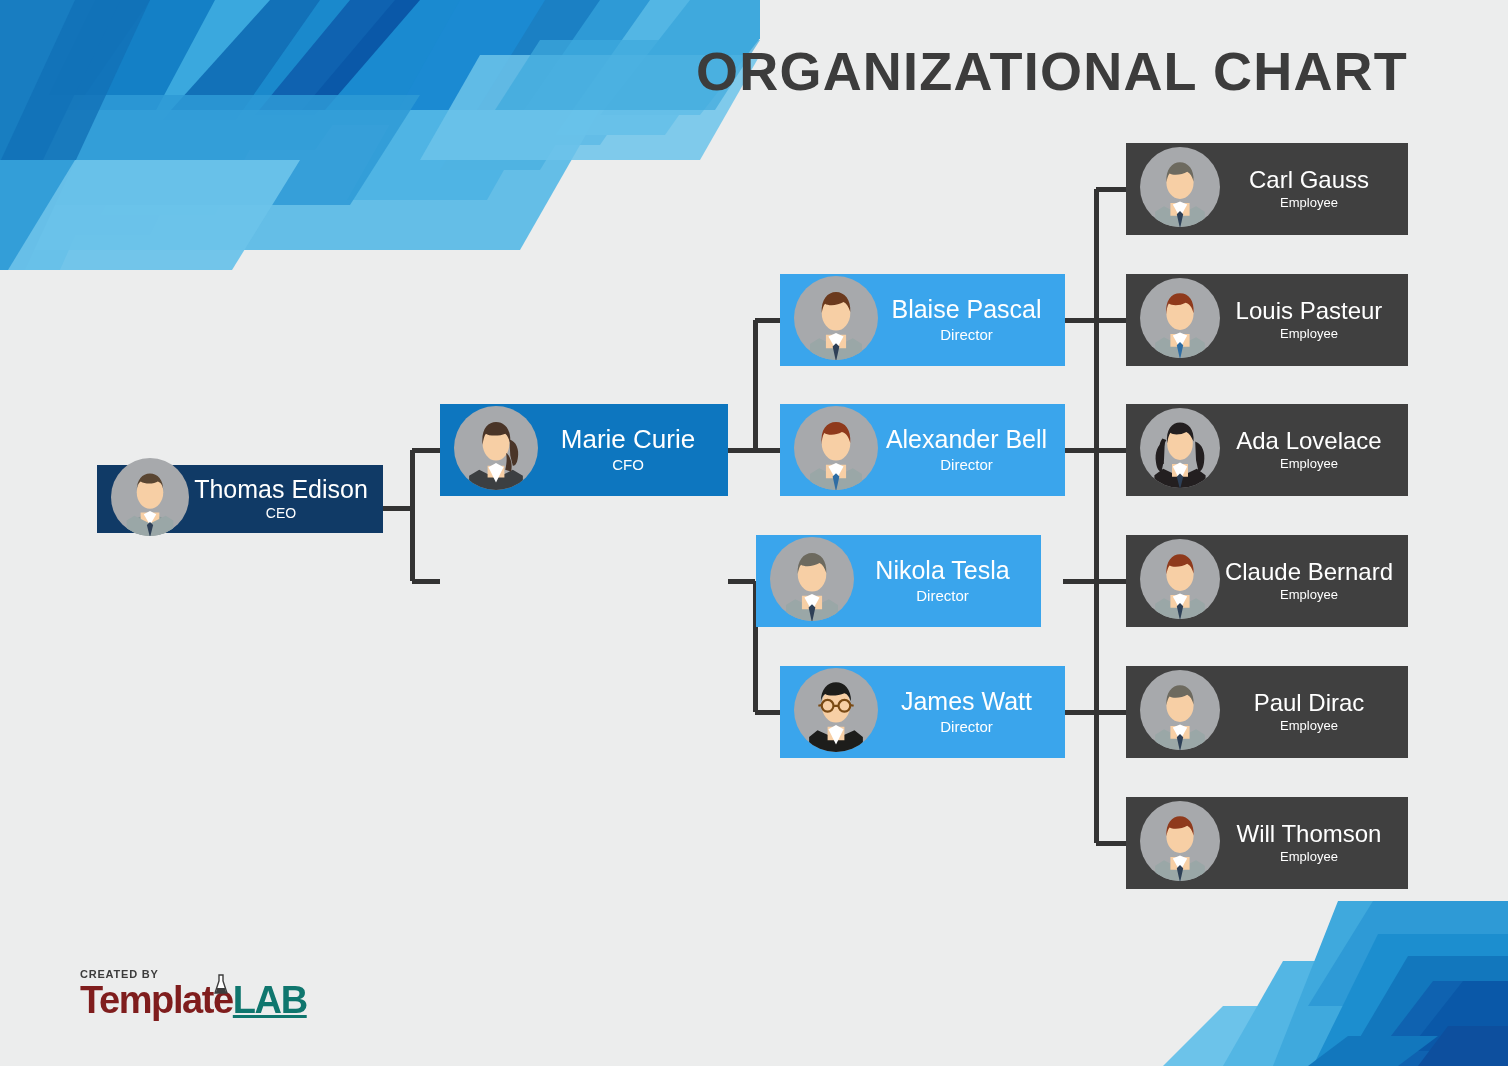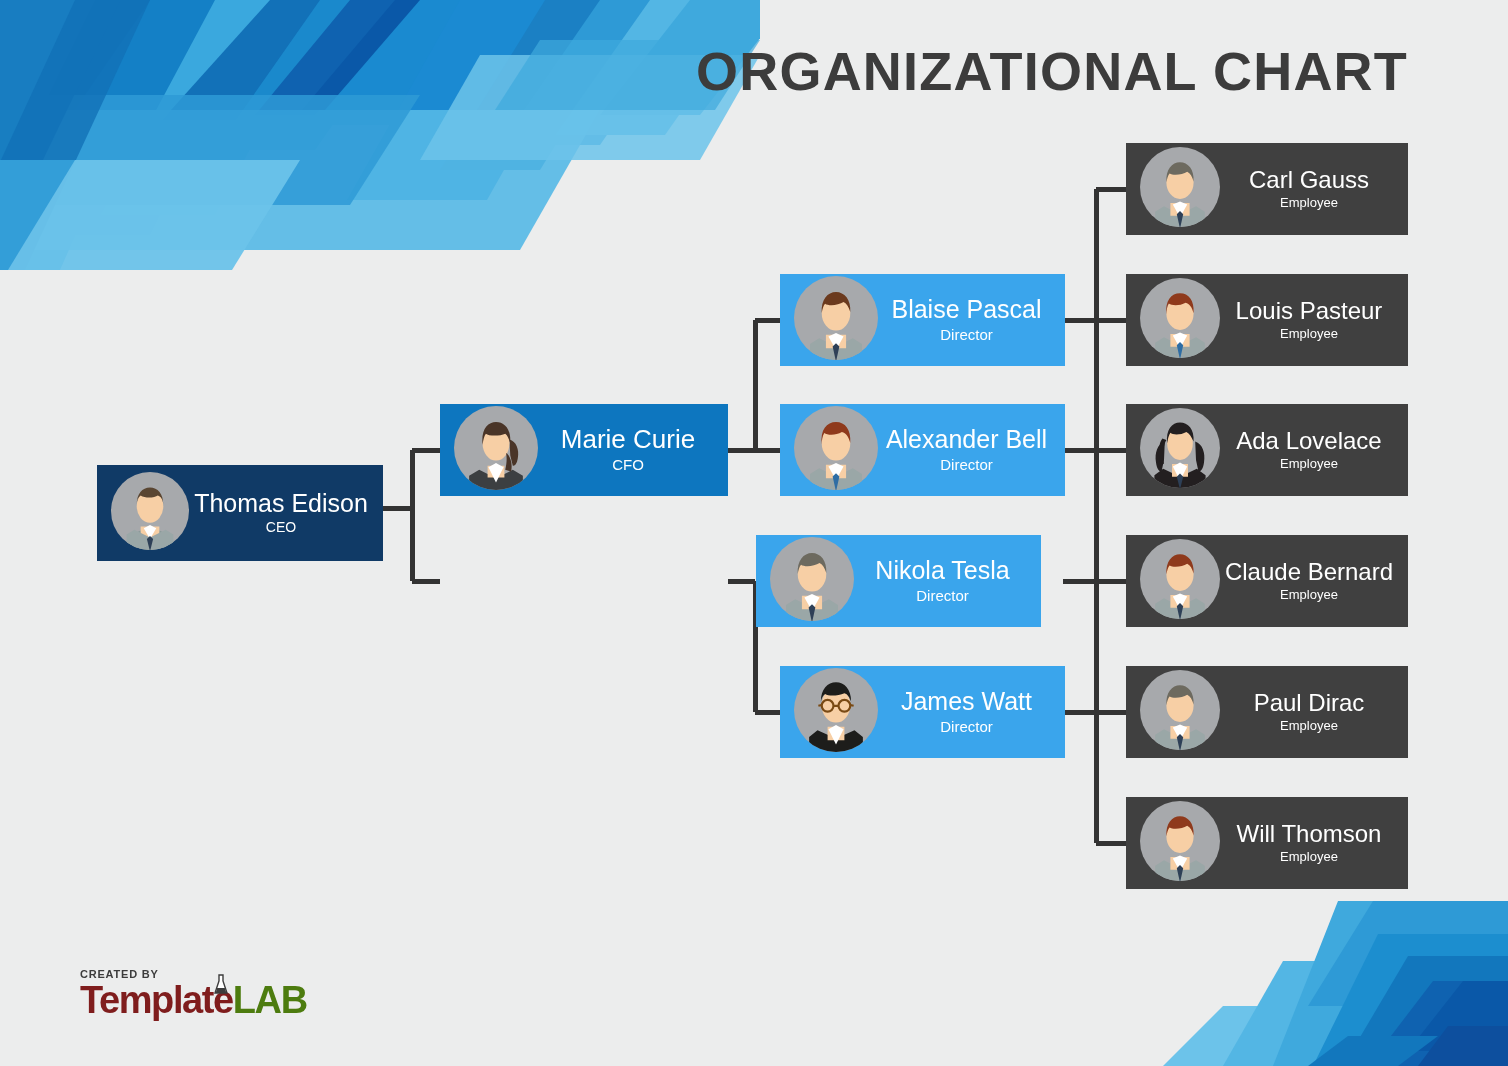--- a/index.html
+++ b/index.html
@@ -70,21 +70,21 @@
   .node .role {
     color: #ffffff;
     line-height: 1.2;
     white-space: nowrap;
   }
 
   
   .level-ceo {
     background: #103a66;
     width: 286px;
-    height: 96px;
+    height: 68px;
   }
   .level-ceo .name { font-size: 25px; }
   .level-ceo .role { font-size: 14px; margin-top: 3px; }
 
   .level-exec {
     background: #0d76bf;
     width: 288px;
     height: 92px;
   }
   .level-exec .name { font-size: 26px; }
@@ -122,21 +122,21 @@
   }
   #logo-wordmark {
     display: flex;
     align-items: flex-end;
     font-size: 38px;
     font-weight: bold;
     letter-spacing: -1.4px;
     line-height: 1;
   }
   #logo-template { color: #7f1d1d; text-align: right; }
-  #logo-lab { color: #4d7c0f; position: relative; }
+  #logo-lab { color: #0f766e; position: relative; text-decoration: underline; }
 </style>
 </head>
 <body>
 
 <div id="page">
 
   <svg id="deco-top-left" class="deco-layer" viewBox="0 0 760 270" preserveAspectRatio="none">
     <g opacity="1">
       <polygon points="0,0 180,0 60,270 -120,270" fill="#2e9ad6"></polygon>
       <polygon points="95,0 265,0 150,235 -20,235" fill="#1277bd"></polygon>

